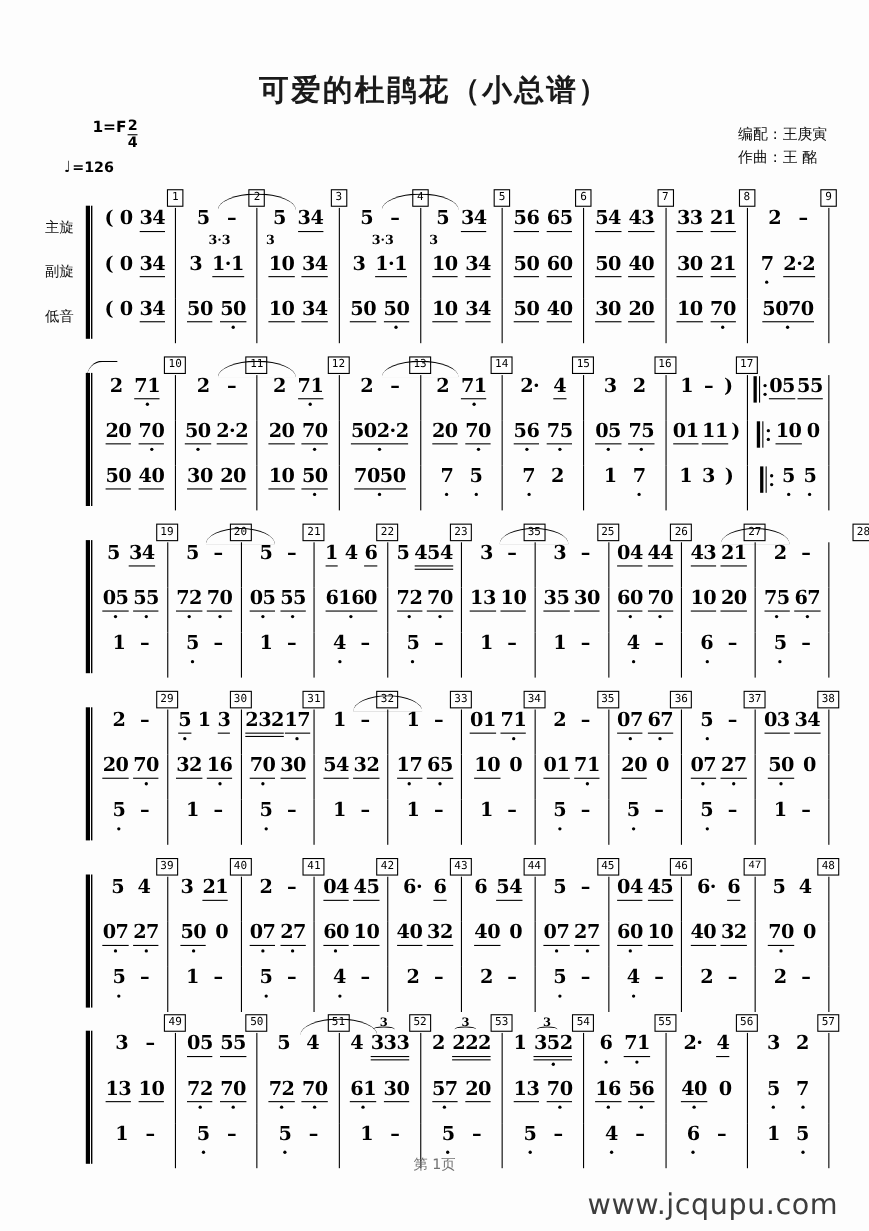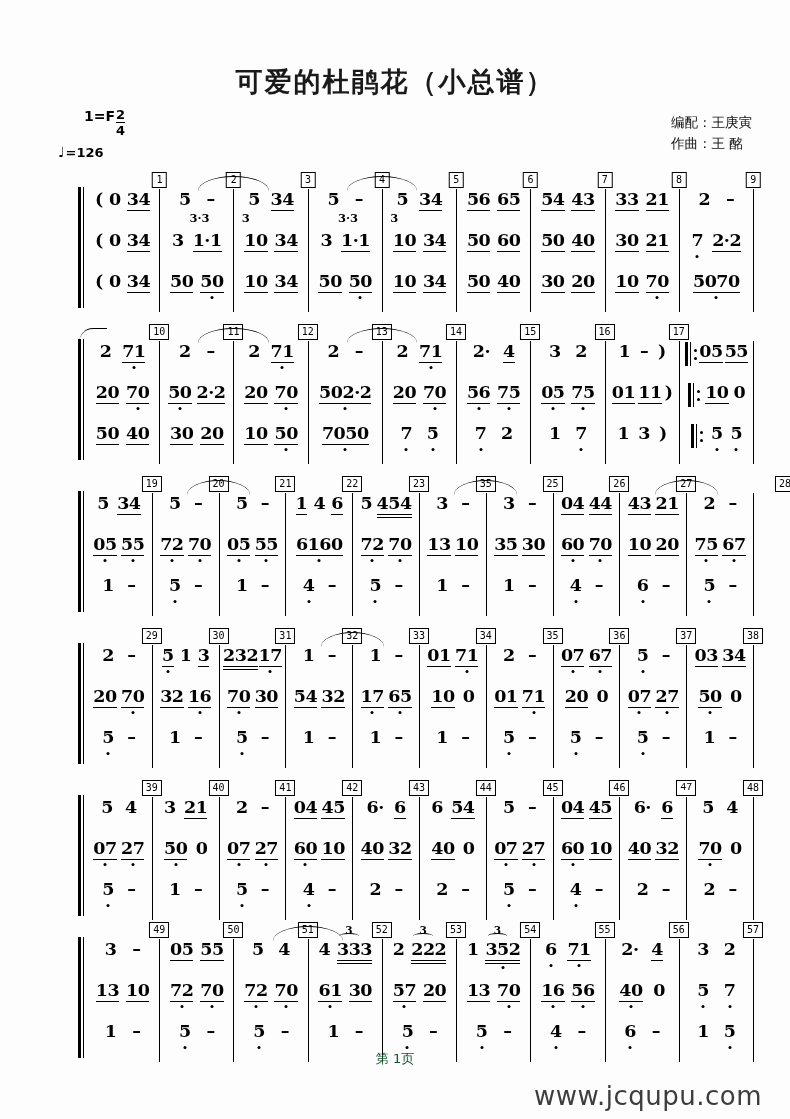--- a/index.html
+++ b/index.html
@@ -62,21 +62,21 @@
     font-family:"DejaVu Serif",serif;white-space:nowrap;}
   .trip{position:absolute;top:-15px;left:50%;font-size:10.5px;font-weight:600;z-index:3;
     font-family:"DejaVu Serif",serif;}
   .trip::after{content:"";position:absolute;left:-6px;right:-6px;top:9px;height:5px;
     border-top:1px solid #000;border-radius:50%;}
   .rep{display:inline-flex;align-items:center;gap:2px;height:22px;margin-top:1px;}
   .rep .rb1{width:3.5px;height:24px;background:#000;}
   .rep .rb2{width:1.2px;height:24px;background:#000;}
   .rep .rdots{display:flex;flex-direction:column;gap:5px;margin-left:1px;}
   .rep .rdots i{width:3px;height:3px;border-radius:50%;background:#000;display:block;}
-  .page-label{margin-top:-24px;text-align:center;font-size:13px;color:#14532d;position:relative;z-index:4;}
+  .page-label{margin-top:-24px;text-align:center;font-size:13px;color:#737373;position:relative;z-index:4;}
   .watermark{position:absolute;right:28px;bottom:8px;font-size:26px;color:#3d3d3d;letter-spacing:0.5px;}
 </style>
 </head>
 <body>
 
 <h1 class="title">可爱的杜鹃花（小总谱）</h1>
 
 <div class="header">
   <div class="keysig">
     <span>1=F</span>
@@ -102,20 +102,25 @@
         <span class="box" style="left: 33.3333%;">3</span>
         <span class="box" style="left: 44.4444%;">4</span>
         <span class="box" style="left: 55.5556%;">5</span>
         <span class="box" style="left: 66.6667%;">6</span>
         <span class="box" style="left: 77.7778%;">7</span>
         <span class="box" style="left: 88.8889%;">8</span>
         <span class="box" style="left: 100%;">9</span>
       </div>
       <div class="rows">
         <i class="bracket"></i>
+        <div class="sys-labels">
+          <div>主旋</div>
+          <div>副旋</div>
+          <div>低音</div>
+        </div>
         <div class="mrow">
           <div class="cell">
             <span class="tok">(</span>
             <span class="tok">0</span>
             <span class="tok u">34</span>
           </div>
           <div class="cell">
             <span class="tok">5</span>
             <span class="tok">–</span>
             <i class="slur"></i>

